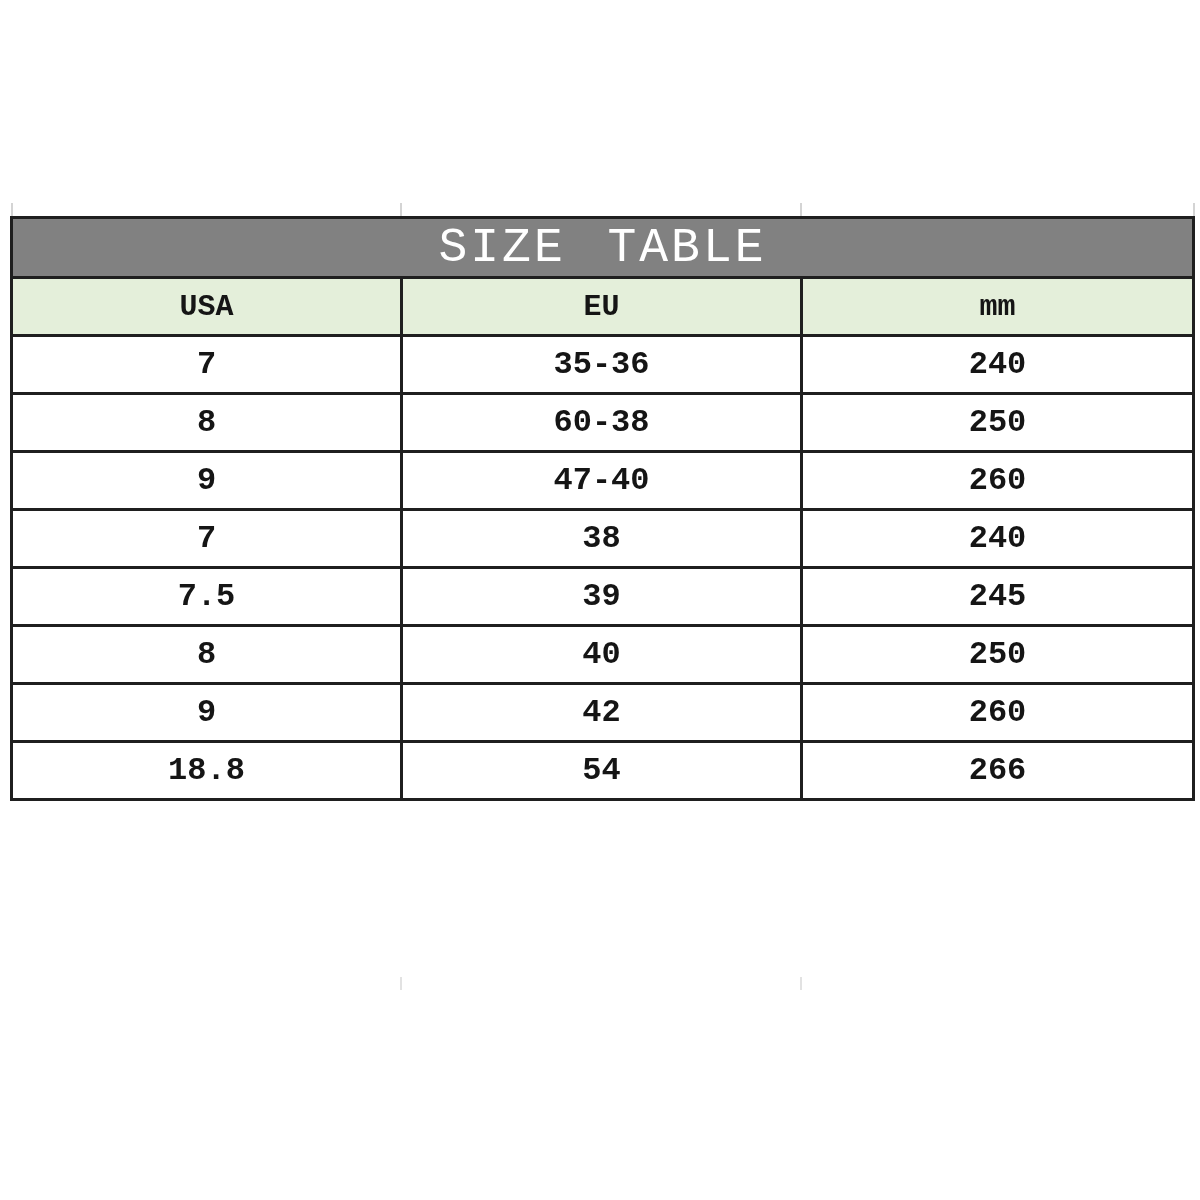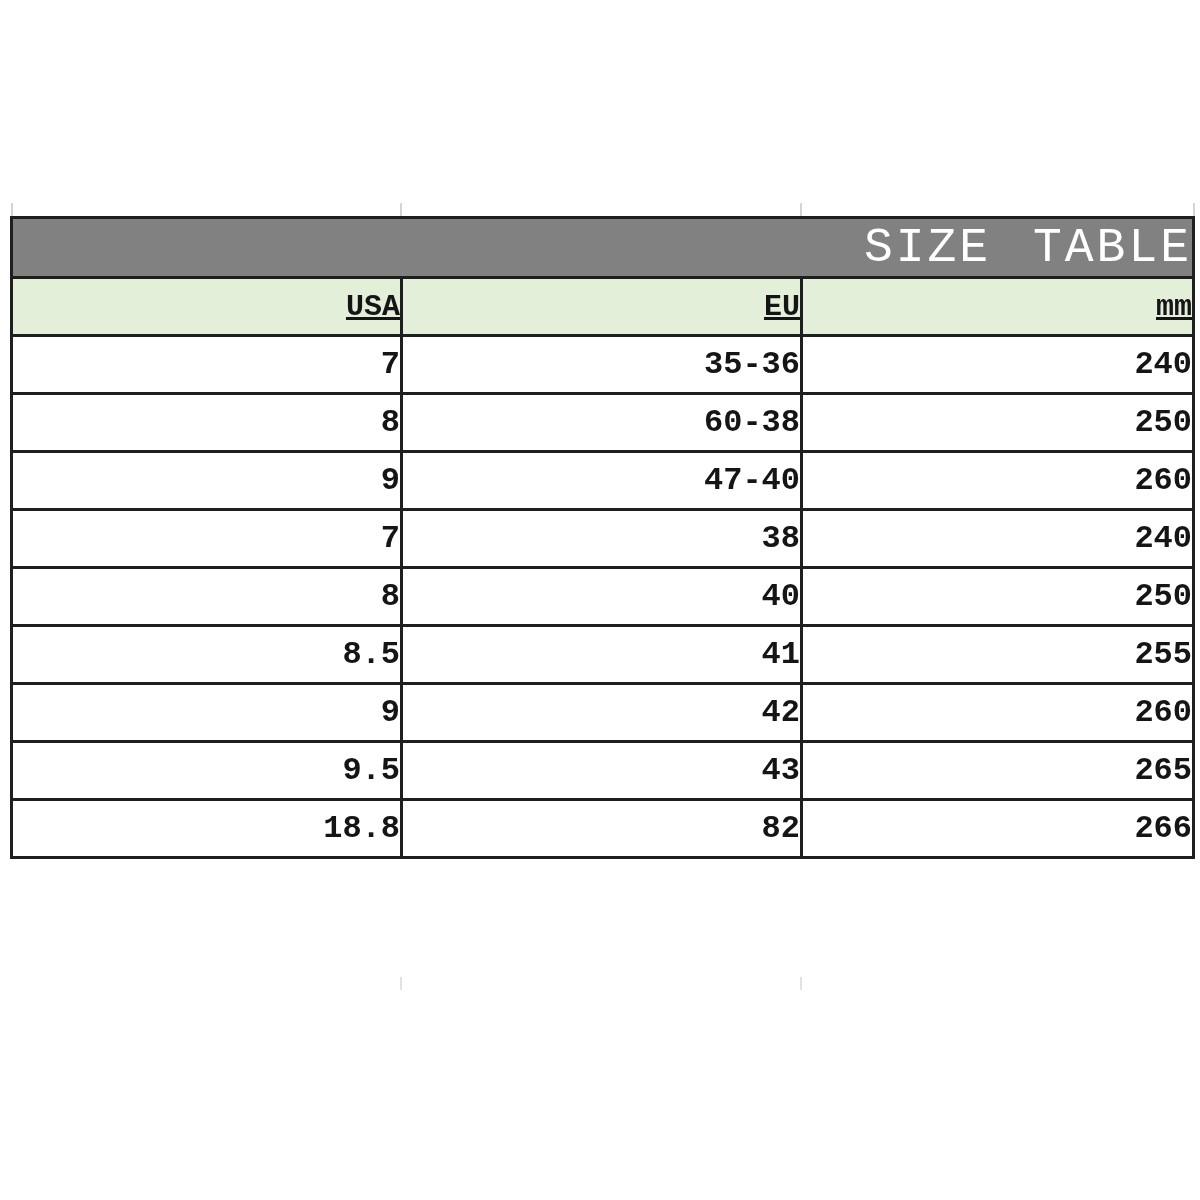--- a/index.html
+++ b/index.html
@@ -25,41 +25,40 @@
     width: 1185px;
   }
   table.size-table {
     width: 100%;
     border-collapse: collapse;
     table-layout: fixed;
   }
   table.size-table th,
   table.size-table td {
     border: 3px solid var(--border-color, #1f1f1f);
-    text-align: right;
+    text-align: center;
     vertical-align: middle;
     padding: 0;
     color: var(--text-color, #151515);
   }
   tr.title-row th {
     background: var(--title-bg, #818181);
     color: var(--title-text, #ffffff);
     height: 57px;
     font-size: 48px;
     font-weight: normal;
     letter-spacing: 3px;
     word-spacing: 10px;
     line-height: 1;
   }
   tr.header-row th {
     background: var(--header-bg, #e4efda);
     height: 55px;
     font-size: 30px;
     font-weight: bold;
-    text-decoration: underline;
   }
   tbody.size-rows td {
     background: var(--body-bg, #ffffff);
     height: 55px;
     font-size: 32px;
     font-weight: bold;
   }
   .grid-stub {
     position: absolute;
     width: 2px;
@@ -112,41 +111,36 @@
             <td>9</td>
             <td>47-40</td>
             <td>260</td>
           </tr>
           <tr>
             <td>7</td>
             <td>38</td>
             <td>240</td>
           </tr>
           <tr>
+            <td>7.5</td>
+            <td>39</td>
+            <td>245</td>
+          </tr>
+          <tr>
             <td>8</td>
             <td>40</td>
             <td>250</td>
-          </tr>
-          <tr>
-            <td>8.5</td>
-            <td>41</td>
-            <td>255</td>
           </tr>
           <tr>
             <td>9</td>
             <td>42</td>
             <td>260</td>
           </tr>
           <tr>
-            <td>9.5</td>
-            <td>43</td>
-            <td>265</td>
-          </tr>
-          <tr>
             <td>18.8</td>
-            <td>82</td>
+            <td>54</td>
             <td>266</td>
           </tr>
         </tbody>
     </table>
   </div>
 
 </div>
 
 </body></html>

